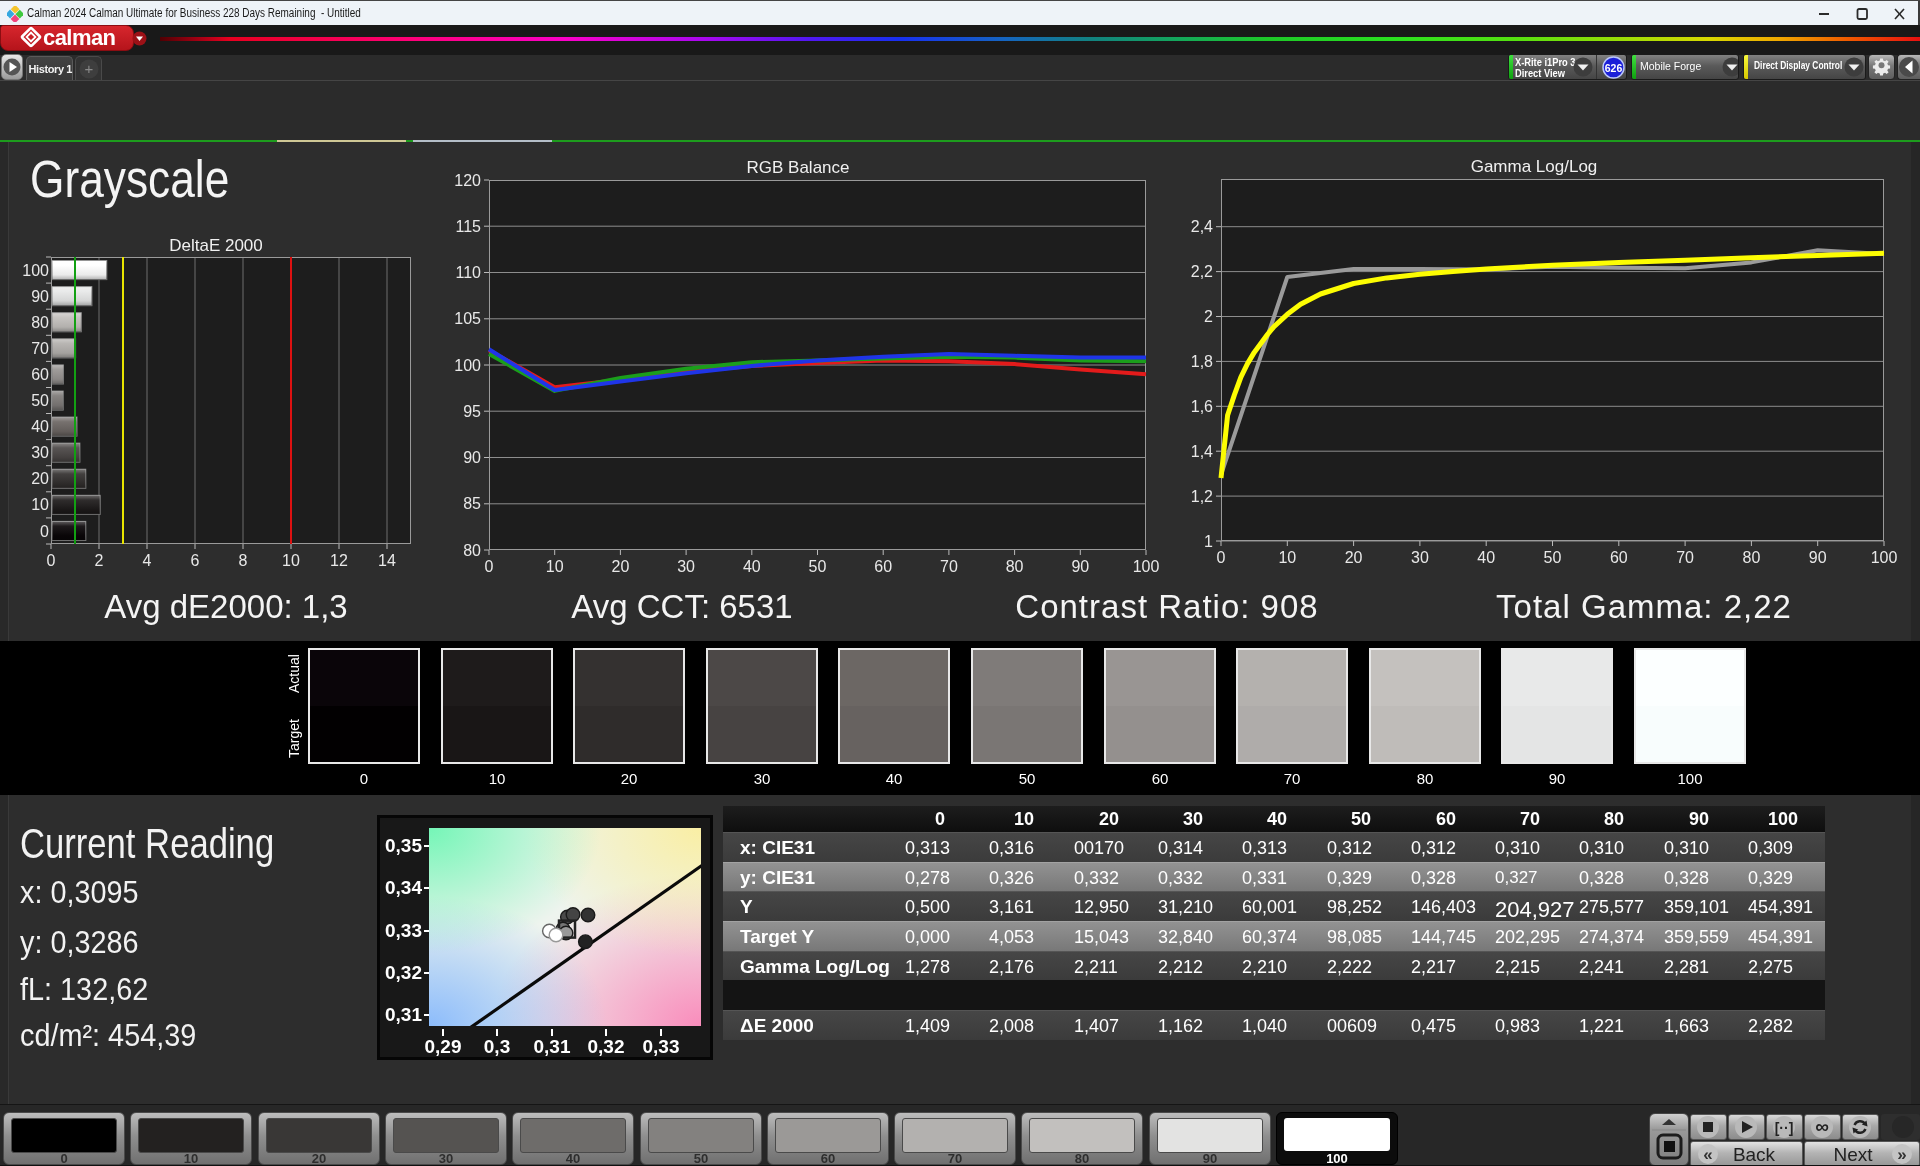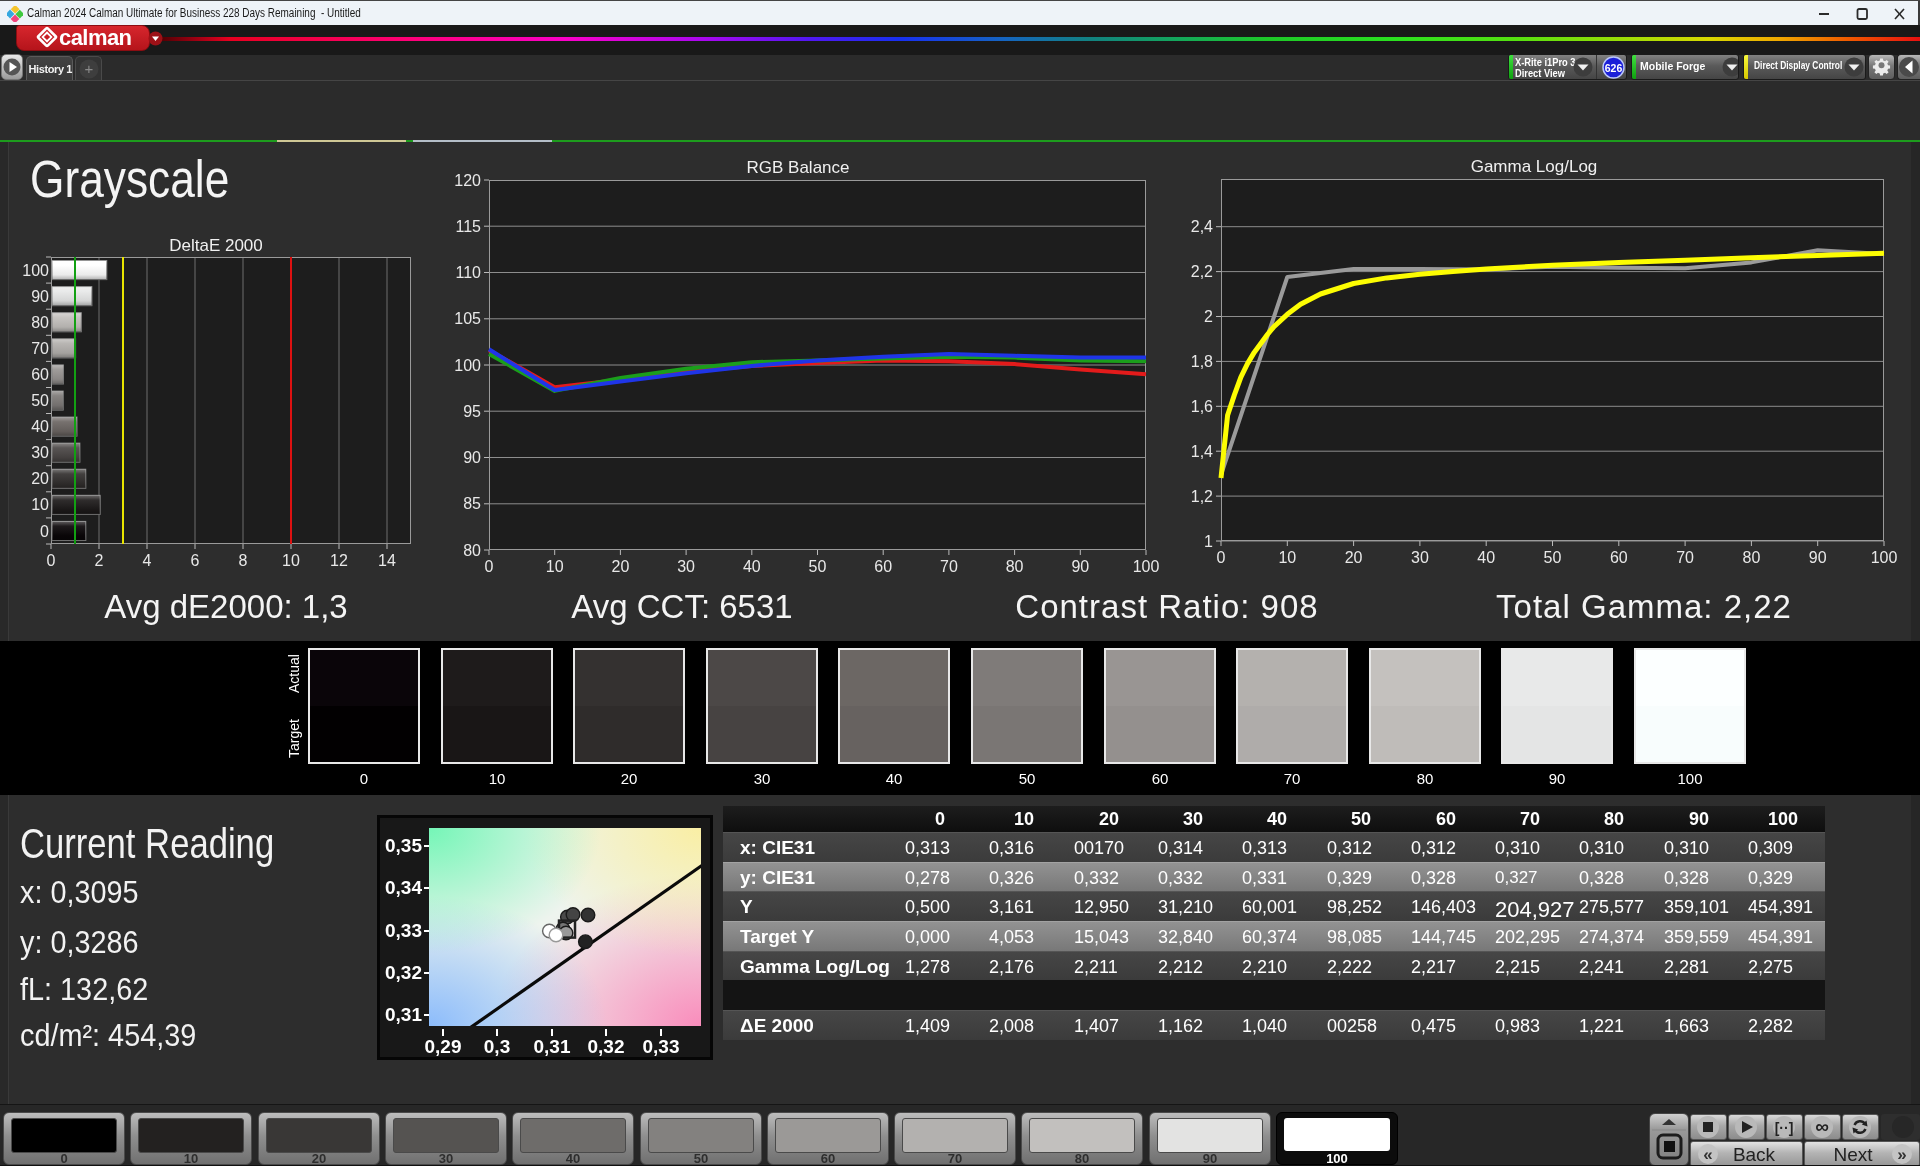--- a/index.html
+++ b/index.html
@@ -17,21 +17,21 @@
     <svg width="120" height="25" style="position:absolute;left:1800px;top:0">
       <line x1="19" y1="13" x2="29" y2="13" stroke="#2b2b2b" stroke-width="2"></line>
       <rect x="57.5" y="8" width="9.5" height="10" rx="1.5" fill="none" stroke="#2b2b2b" stroke-width="1.8"></rect>
       <line x1="95" y1="8" x2="104" y2="18" stroke="#2b2b2b" stroke-width="1.6"></line>
       <line x1="104" y1="8" x2="95" y2="18" stroke="#2b2b2b" stroke-width="1.6"></line>
     </svg>
     <div style="position:absolute;left:1918px;top:0;width:2px;height:25px;background:#3a3a3a"></div>
   </div>
 <div style="position:absolute;left:0;top:25px;width:1920px;height:30px;background:#191919"></div>
 <div style="position:absolute;left:160px;top:37px;width:1760px;height:3.5px;background:linear-gradient(to right,#500003,#e80020 4%,#ff0076 14%,#fb00c8 23%,#a808f0 31%,#5018f2 37%,#1830f0 42%,#1565c0 48%,#12837f 53%,#14a85a 58%,#1ec828 63%,#2ae020 70%,#55e010 77%,#9ade06 83%,#d8d800 88%,#f0a800 92%,#f05800 96%,#e81010)"></div>
-<div style="position:absolute;left:16px;top:25px;width:134px;height:26px;border-radius:3px 8px 8px 8px;background:linear-gradient(#d7262d,#b5141b);border:1px solid #8c0d12;box-sizing:border-box"><svg width="152" height="24">
+<div style="position:absolute;left:0;top:25px;width:134px;height:26px;border-radius:3px 8px 8px 8px;background:linear-gradient(#d7262d,#b5141b);border:1px solid #8c0d12;box-sizing:border-box"><svg width="152" height="24">
       <g stroke="#fff" fill="none">
         <rect x="23.4" y="4.4" width="13.2" height="13.2" transform="rotate(45 30 11)" stroke-width="2.6" rx="1"></rect>
         <rect x="26.9" y="7.9" width="6.2" height="6.2" transform="rotate(45 30 11)" stroke-width="1.8"></rect>
       </g>
       <text x="42" y="18.5" font-size="22" font-weight="bold" fill="#fff" textLength="73">calman</text>
       <circle cx="138.5" cy="12.5" r="7" fill="#9c1117"></circle>
       <polygon points="135,10.5 142,10.5 138.5,15" fill="#fff"></polygon>
     </svg></div>
 <div style="position:absolute;left:0;top:55px;width:1920px;height:86px;background:#2b2b2b"></div>
 <div style="position:absolute;left:1px;top:54px;width:22px;height:26px;border-radius:5px;background:linear-gradient(#e8e8e8,#9a9a9a);border:1px solid #777;box-sizing:border-box"><svg width="20" height="24">
@@ -52,21 +52,21 @@
       <polygon points="4.5,7.5 15.5,7.5 10,13.5" fill="#f0f0f0"></polygon>
     </svg>
     <div style="position:absolute;left:87px;top:0;width:1px;height:100%;background:#333"></div>
     <svg width="26" height="26" style="position:absolute;left:93px;top:1px">
       <circle cx="11.5" cy="11.5" r="10.5" fill="#1b1fd9" stroke="#b8c4f8" stroke-width="1.5"></circle>
       <text x="11.5" y="15.5" font-size="10.5" font-weight="bold" fill="#fff" text-anchor="middle">626</text>
     </svg>
   </div>
 <div style="position:absolute;left:1631px;top:54px;width:108px;height:26px;border-radius:3px;background:linear-gradient(#828282,#5a5a5a 45%,#454545);border:1px solid #1a1a1a;box-sizing:border-box;overflow:hidden">
     <div style="position:absolute;left:0;top:0;width:4px;height:100%;background:linear-gradient(#3fe03f,#0fa00f)"></div>
-    <div style="position:absolute;left:8px;top:4.5px;font-size:10.5px;font-weight:bold;color:#fff;white-space:nowrap">Mobile Forge</div>
+    <div style="position:absolute;left:8px;top:4.5px;font-size:10.5px;font-weight:normal;color:#fff;white-space:nowrap">Mobile Forge</div>
     <svg width="20" height="20" style="position:absolute;left:90px;top:2px">
       <circle cx="10" cy="10" r="9.5" fill="#3d3d3d"></circle>
       <polygon points="4.5,7.5 15.5,7.5 10,13.5" fill="#f0f0f0"></polygon>
     </svg>
   </div>
 <div style="position:absolute;left:1743px;top:54px;width:123px;height:26px;border-radius:3px;background:linear-gradient(#828282,#5a5a5a 45%,#454545);border:1px solid #1a1a1a;box-sizing:border-box;overflow:hidden">
     <div style="position:absolute;left:0;top:0;width:4px;height:100%;background:linear-gradient(#f8f83a,#d8c800)"></div>
     <div style="position:absolute;left:10px;top:4.5px;font-size:10px;font-weight:bold;color:#fff;white-space:nowrap;transform:scaleX(0.84);transform-origin:0 0">Direct Display Control</div>
     <svg width="20" height="20" style="position:absolute;left:99.5px;top:2px">
       <circle cx="10" cy="10" r="9.5" fill="#3d3d3d"></circle>
@@ -434,21 +434,21 @@
       <div style="position:absolute;left:941px;top:5px;font-size:18px;white-space:nowrap">2,281</div>
       <div style="position:absolute;left:1025px;top:5px;font-size:18px;white-space:nowrap">2,275</div>
     </div>
     <div style="position:absolute;left:0;top:204.2px;width:1102px;height:29.7px;background:linear-gradient(#464646,#3b3b3b);border-top:1px solid #555;box-sizing:border-box;color:#fff">
       <div style="position:absolute;left:17px;top:4px;font-size:19px;font-weight:bold;white-space:nowrap">ΔE 2000</div>
       <div style="position:absolute;left:182px;top:5px;font-size:18px;white-space:nowrap">1,409</div>
       <div style="position:absolute;left:266px;top:5px;font-size:18px;white-space:nowrap">2,008</div>
       <div style="position:absolute;left:351px;top:5px;font-size:18px;white-space:nowrap">1,407</div>
       <div style="position:absolute;left:435px;top:5px;font-size:18px;white-space:nowrap">1,162</div>
       <div style="position:absolute;left:519px;top:5px;font-size:18px;white-space:nowrap">1,040</div>
-      <div style="position:absolute;left:604px;top:5px;font-size:18px;white-space:nowrap">00258</div>
+      <div style="position:absolute;left:604px;top:5px;font-size:18px;white-space:nowrap">00609</div>
       <div style="position:absolute;left:688px;top:5px;font-size:18px;white-space:nowrap">0,475</div>
       <div style="position:absolute;left:772px;top:5px;font-size:18px;white-space:nowrap">0,983</div>
       <div style="position:absolute;left:856px;top:5px;font-size:18px;white-space:nowrap">1,221</div>
       <div style="position:absolute;left:941px;top:5px;font-size:18px;white-space:nowrap">1,663</div>
       <div style="position:absolute;left:1025px;top:5px;font-size:18px;white-space:nowrap">2,282</div>
     </div>
   </div>
 <div style="position:absolute;left:0;top:1104px;width:1920px;height:62px;background:#272727;border-top:1px solid #151515;box-sizing:border-box">
     <div style="position:absolute;left:3px;top:7px;width:122px;height:53px;border-radius:6px;background:linear-gradient(#bdbdbd,#8f8f8f 45%,#707070);border:1px solid #4a4a4a;box-sizing:border-box">
       <div style="position:absolute;left:7px;top:5px;right:7px;height:33px;border-radius:3px;background:#000000;border:1px solid #4a4a4a"></div>

